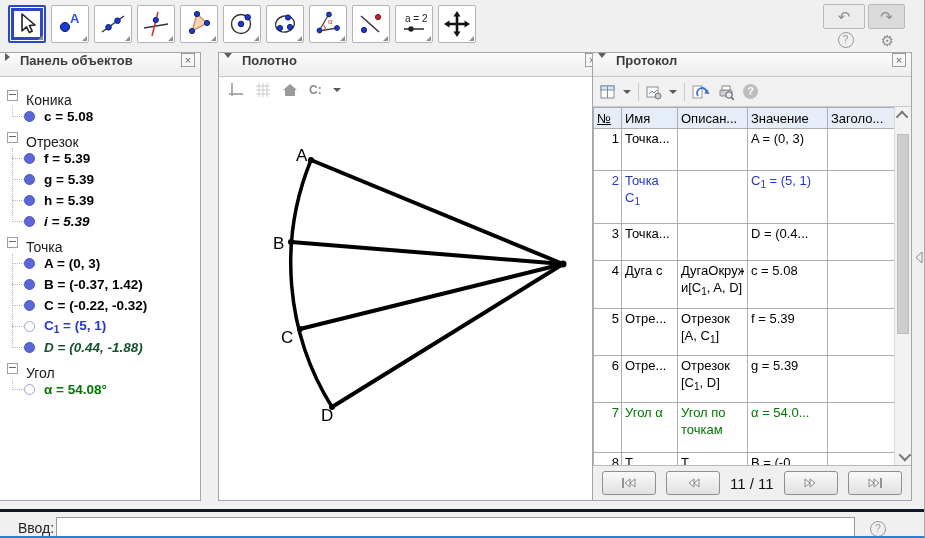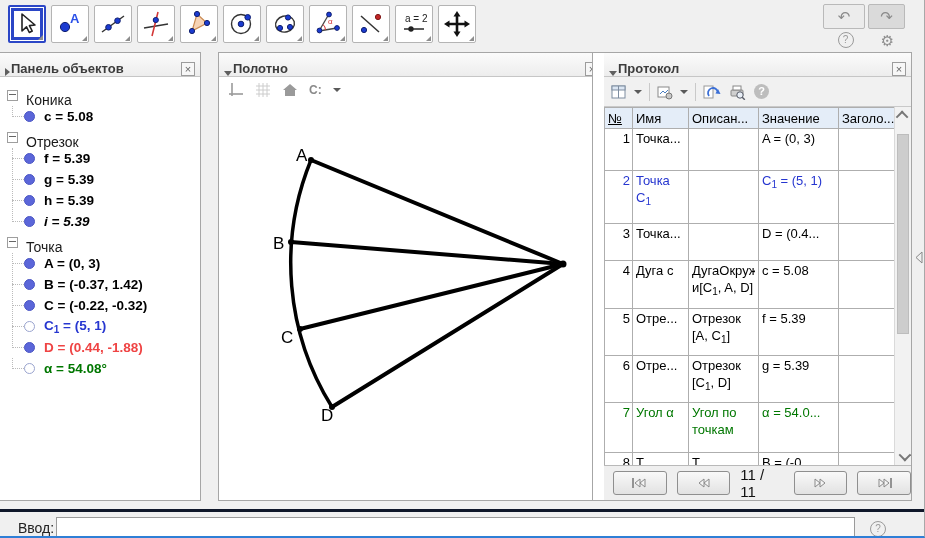--- a/index.html
+++ b/index.html
@@ -22,23 +22,23 @@
   .help-outline{width:14px;height:14px;border-radius:50%;border:1px solid #9a9a9a;color:#9a9a9a;font-size:10px;
                 line-height:13px;text-align:center;background:transparent;}
   .gear{color:#8f8f8f;font-size:15px;line-height:15px;}
 
   
   .main{position:absolute;top:50px;left:0;right:0;bottom:34px;background:#f0f0f0;}
   .panel{position:absolute;top:2px;bottom:1px;background:#fff;border:1px solid #a6a6a6;box-sizing:border-box;
          display:flex;flex-direction:column;}
   .panel.algebra{left:0;width:201px;border-left:none;}
   .panel.canvas{left:218px;width:387px;}
-  .panel.protocol{left:592px;width:320px;padding-left:11px;}
+  .panel.protocol{left:592px;width:320px;}
   .phead{height:23px;background:linear-gradient(#fbfbfb,#ededed);border-bottom:1px solid #c6c6c6;
-         display:flex;align-items:flex-end;padding:0 5px;gap:1px;flex:none;}
+         display:flex;align-items:flex-start;padding:0 5px;gap:10px;flex:none;}
   .phead .title{font-weight:bold;font-size:13px;color:#3c3c3c;flex:1;}
   .tri-down{width:0;height:0;border-left:4px solid transparent;border-right:4px solid transparent;border-top:5px solid #5f5f5f;}
   .tri-right{width:0;height:0;border-top:4px solid transparent;border-bottom:4px solid transparent;border-left:5px solid #5f5f5f;}
   .close-x{width:14px;height:14px;border:1px solid #9c9c9c;color:#666;font-size:11px;line-height:12px;text-align:center;
            background:#f7f7f7;box-sizing:border-box;}
 
   
   .alg-body{flex:1;overflow:hidden;padding:8px 0 0 5px;font-size:13.5px;}
   .group-row{display:flex;align-items:center;gap:8px;height:21px;}
   .minus-box{width:11px;height:11px;border:1px solid #9e9e9e;background:#fff;position:relative;flex:none;margin-left:2px;box-sizing:border-box;}
@@ -288,22 +288,26 @@
               <span class="item-text" style="color: rgb(0, 0, 0);"><span>C = (-0.22, -0.32)</span></span>
             </div>
             <div class="item-row">
               <span class="conn"></span>
               <span class="bullet open"></span>
               <span class="item-text" style="color: rgb(38, 54, 208);"><span>C</span><span class="sub">1</span><span> = (5, 1)</span></span>
             </div>
             <div class="item-row">
               <span class="conn"></span>
               <span class="bullet filled"></span>
-              <span class="item-text" style="color: #ef4444;"><span>D = (0.44, -1.88)</span></span>
-            </div>
+              <span class="item-text" style="color: #14532d; font-style: italic;"><span>D = (0.44, -1.88)</span></span>
+            </div>
+          </div>
+          <div class="group-row">
+            <span class="minus-box"></span>
+            <span class="group-label">Угол</span>
           </div>
           <div class="items-wrap">
             <div class="item-row">
               <span class="conn"></span>
               <span class="bullet open"></span>
               <span class="item-text" style="color: rgb(0, 119, 0);"><span>α = 54.08°</span></span>
             </div>
           </div>
         </div>
     </div>

